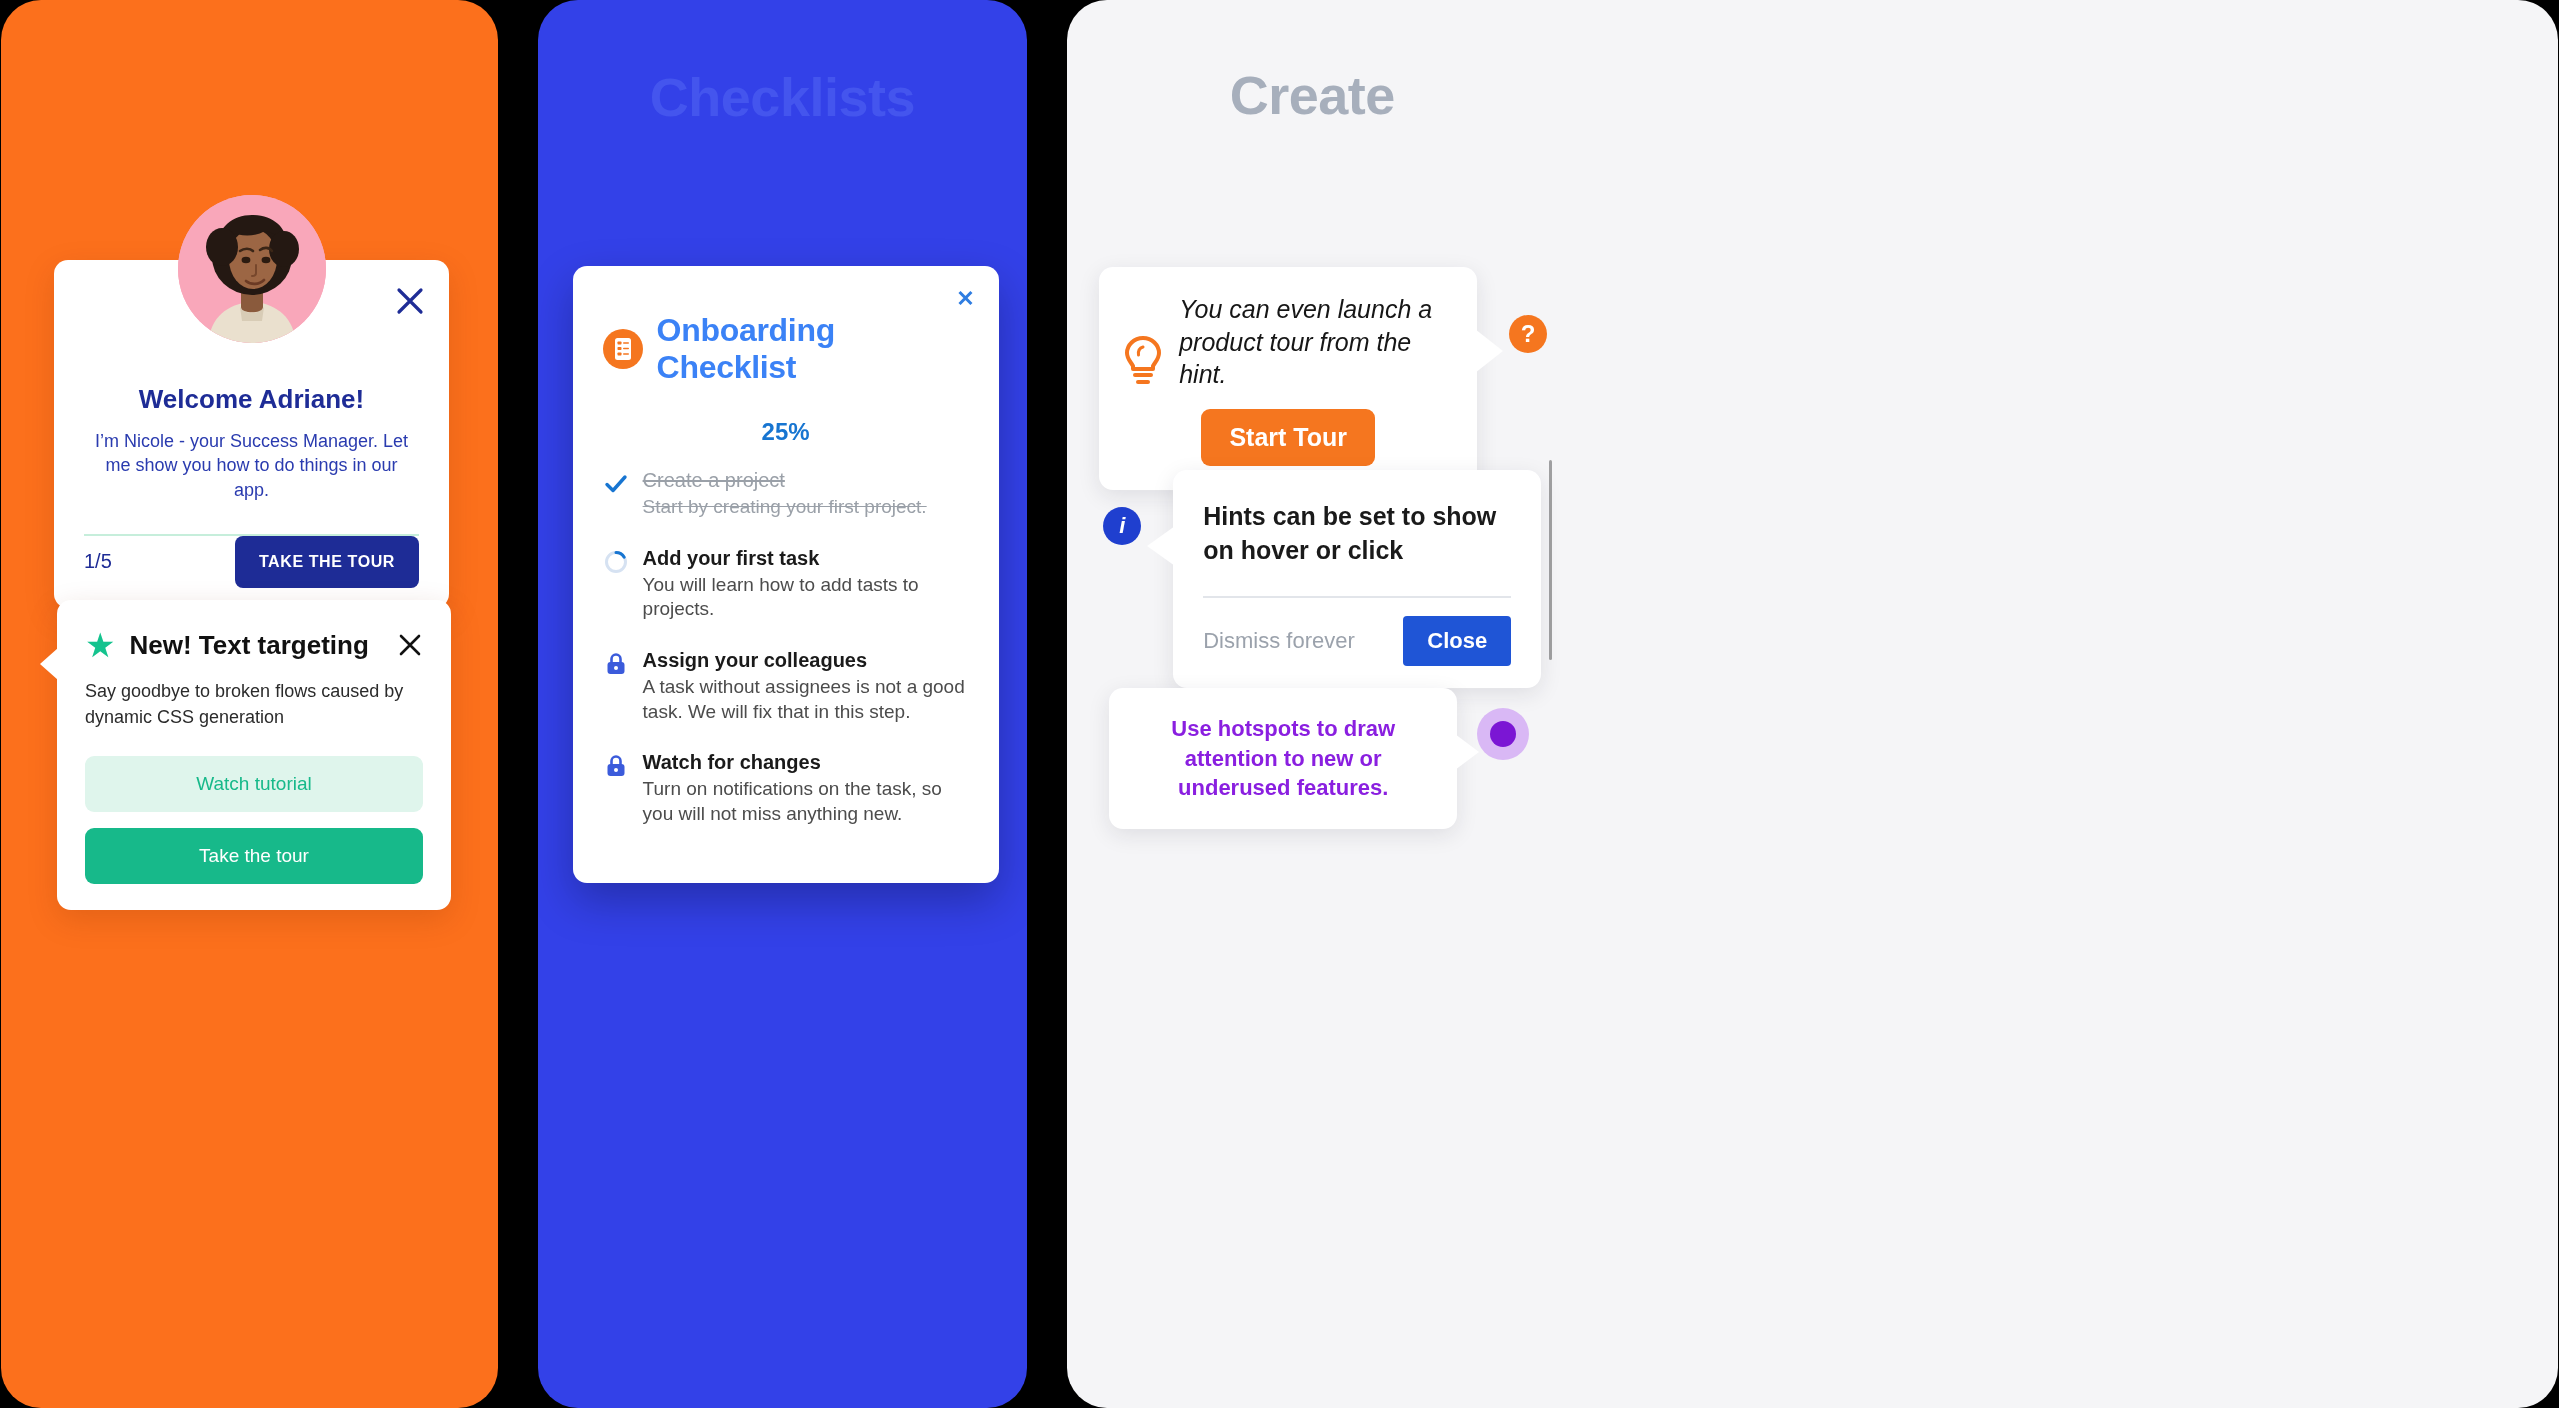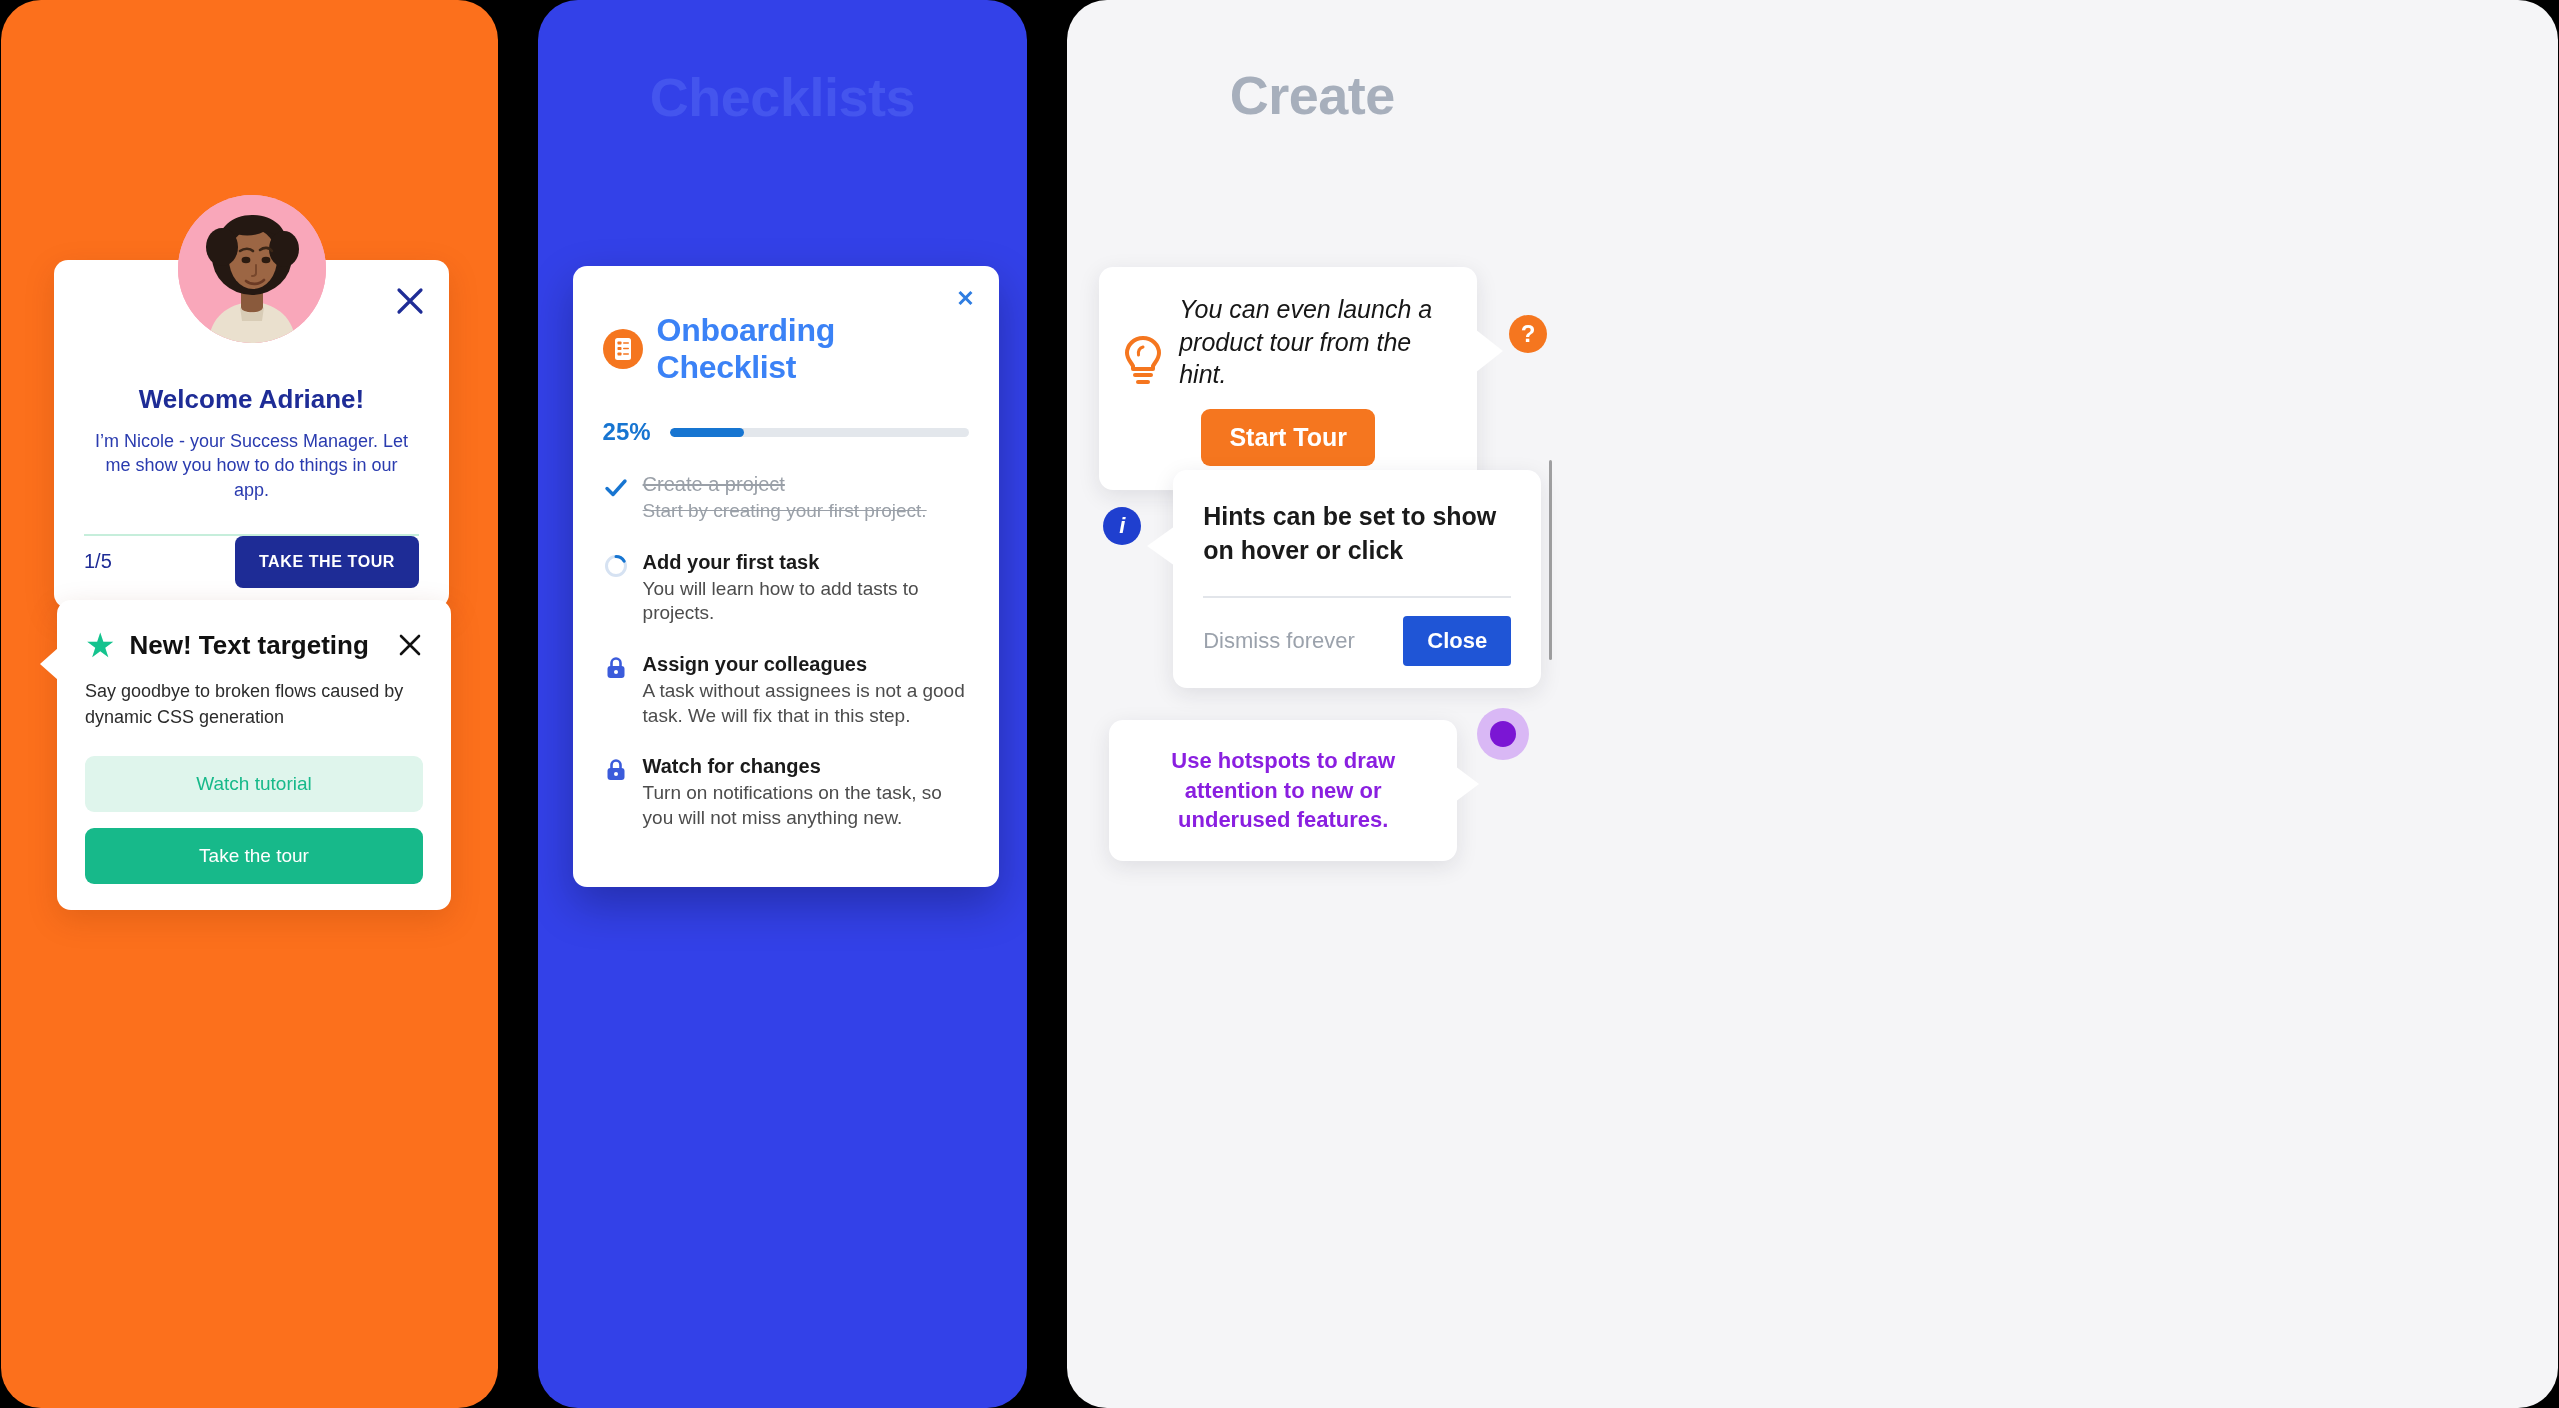--- a/index.html
+++ b/index.html
@@ -222,22 +222,23 @@
   }
   .cl-title {
     font-size: 32px;
     font-weight: 700;
     color: #3b82f6;
     letter-spacing: -.3px;
   }
   .cl-progress-row {
     display: flex;
     align-items: center;
-    gap: 19px;
-    margin-bottom: 26px;
+    gap: 4px;
+    margin-bottom: 18px;
+    flex-direction: column;
   }
   .cl-pct {
     color: #1775D1;
     font-size: 24px;
     font-weight: 700;
   }
   .cl-bar {
     flex: 1;
     height: 9px;
     background: #E3E7EC;
@@ -399,21 +400,21 @@
     font-weight: 700;
     font-style: italic;
     display: flex;
     align-items: center;
     justify-content: center;
     cursor: pointer;
   }
 
   .hint-hotspot {
     position: absolute;
-    left: 42px; top: 720px;
+    left: 42px; top: 688px;
     width: 348px;
     background: #fff;
     border-radius: 14px;
     padding: 26px 28px;
     box-shadow: 0 6px 22px rgba(30,30,50,.10);
   }
   .hint-hotspot-tail {
     position: absolute;
     right: -22px; top: 46px;
     width: 0; height: 0;

